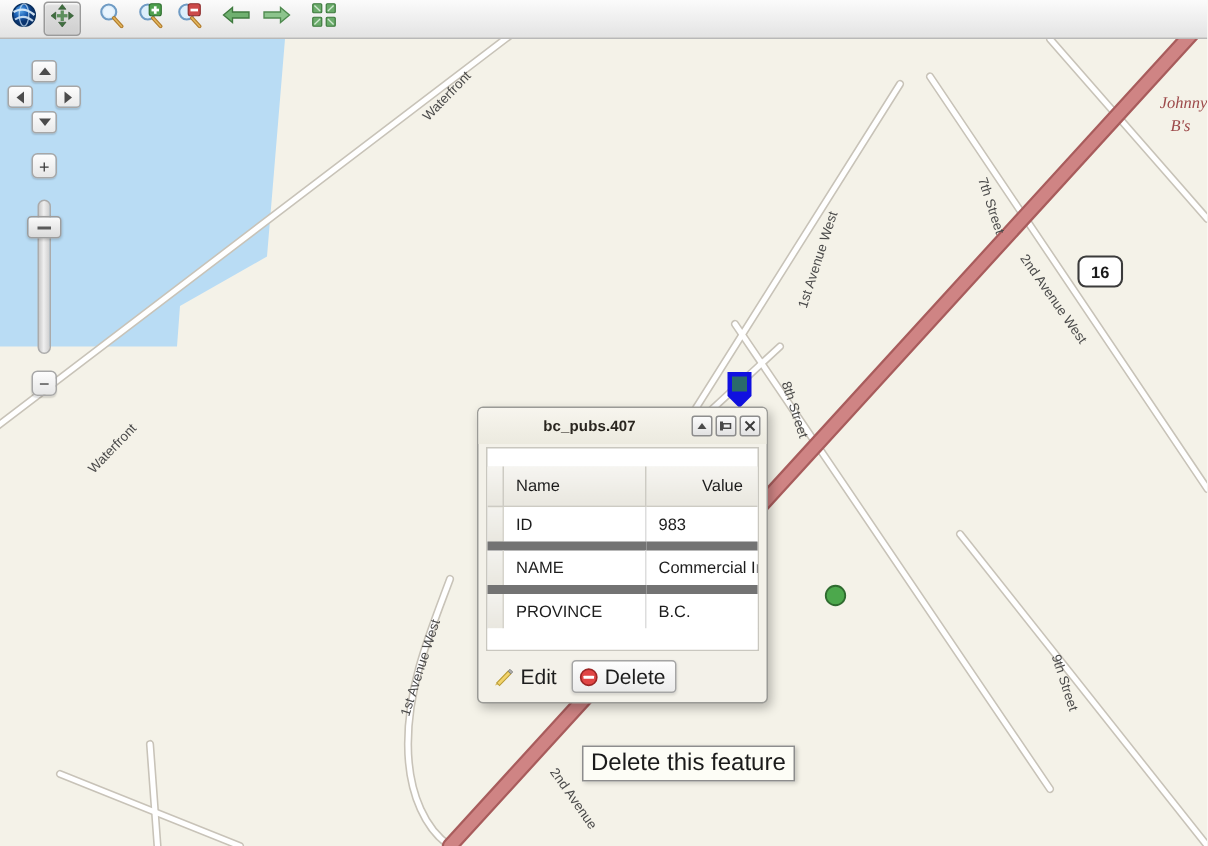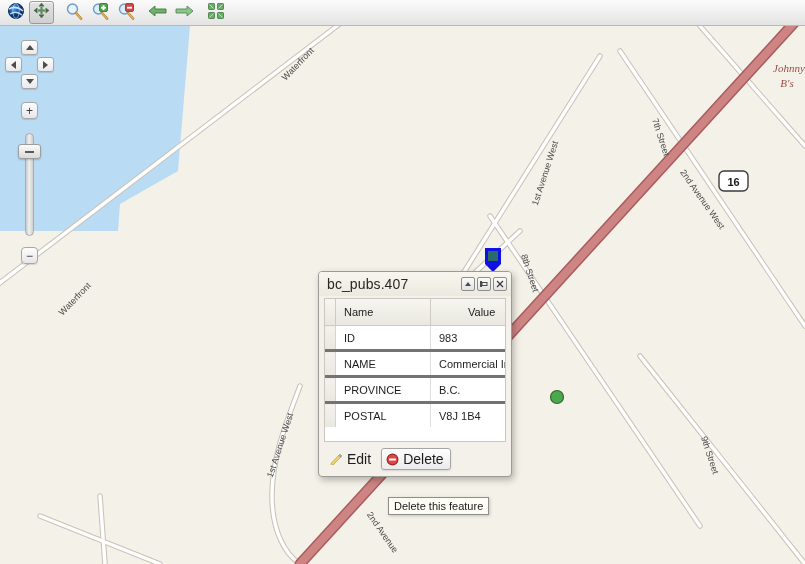--- a/index.html
+++ b/index.html
@@ -140,24 +140,25 @@
   }
   #popup-title {
     height: 24px;
     display: flex; align-items: center;
     padding: 0 4px 0 8px;
     background: linear-gradient(to bottom,#f7f5ee,#eceadf);
     border-radius: 3px 3px 0 0;
   }
   #popup-title .ttl {
     flex: 1;
-    font-weight: normal;
-    font-size: 14px;
+    font-weight: bold;
+    font-size: 10px;
     color: #2a2620;
     letter-spacing: .1px;
+    text-align: center;
   }
   .tbtn {
     width: 14px; height: 14px;
     margin-left: 2px;
     border: 1px solid #8d8d8d;
     border-radius: 2px;
     background: linear-gradient(to bottom,#fbfbfb,#e2e2e2);
     box-sizing: border-box;
     display:flex;align-items:center;justify-content:center;
     cursor:pointer;
@@ -167,37 +168,38 @@
     border: 1px solid #c9c7bf;
     background: #ffffff;
     box-sizing: border-box;
   }
   table.attrs {
     border-collapse: collapse;
     width: 100%;
     font-size: 11px;
     color: #1d1d1d;
     table-layout: fixed;
+    margin-top: 12px;
   }
   table.attrs th {
     background: linear-gradient(to bottom,#f6f5f1,#e9e7df);
     border-right: 1px solid #cdcbc3;
     border-bottom: 1px solid #cdcbc3;
     font-weight: normal;
     text-align: left;
     padding: 4px 0 4px 8px;
     height: 18px;
     font-size: 11px;
     color:#1d1d1d;
   }
   table.attrs th.stub { width: 10px; padding: 0; }
   table.attrs th.cname { width: 86px; }
   table.attrs th.cval  { border-right: none; padding-left: 37px; }
   table.attrs td {
-    border-bottom: 3px solid #737373;
+    border-bottom: 6px solid #737373;
     padding: 3px 0 3px 8px;
     height: 17px;
     overflow: hidden;
     white-space: nowrap;
     background: #ffffff;
   }
   table.attrs td.stub {
     width: 10px;
     padding: 0;
     background: linear-gradient(to bottom,#f3f2ee,#e9e7df);
@@ -228,21 +230,21 @@
     background: linear-gradient(to bottom,#fefefe,#ebebeb);
     border: 1px solid #a5a5a5;
     box-shadow: 0 1px 2px rgba(0,0,0,.12);
   }
   #tooltip {
     position: absolute;
     left: 388px; top: 471px;
     background: #fdfdf6;
     border: 1px solid #8d8d8d;
     padding: 2px 5px;
-    font-size: 11px;
+    font-size: 16px;
     color: #1a1a1a;
     box-shadow: 1px 1px 3px rgba(0,0,0,.2);
     z-index: 60;
     white-space: nowrap;
   }
 
   .maplabel {
     font-family: "Liberation Sans", sans-serif;
     font-size: 9px;
     fill: #4a4a4a;
@@ -533,25 +535,20 @@
               <tr>
                 <td class="stub"></td>
                 <td class="cname">NAME</td>
                 <td class="cval">Commercial Inn</td>
               </tr>
               <tr>
                 <td class="stub"></td>
                 <td class="cname">PROVINCE</td>
                 <td class="cval">B.C.</td>
               </tr>
-              <tr>
-                <td class="stub"></td>
-                <td class="cname">POSTAL</td>
-                <td class="cval">V8J 1B4</td>
-              </tr>
             </tbody>
         </table>
         <div id="tbl-filler"></div>
       </div>
 
       <div id="popup-actions">
         <div class="act-btn">
           <span>
             <svg width="14" height="14" viewBox="0 0 14 14">
               <polygon points="1,13 3.2,12.4 2,11" fill="#d8c070"></polygon>

